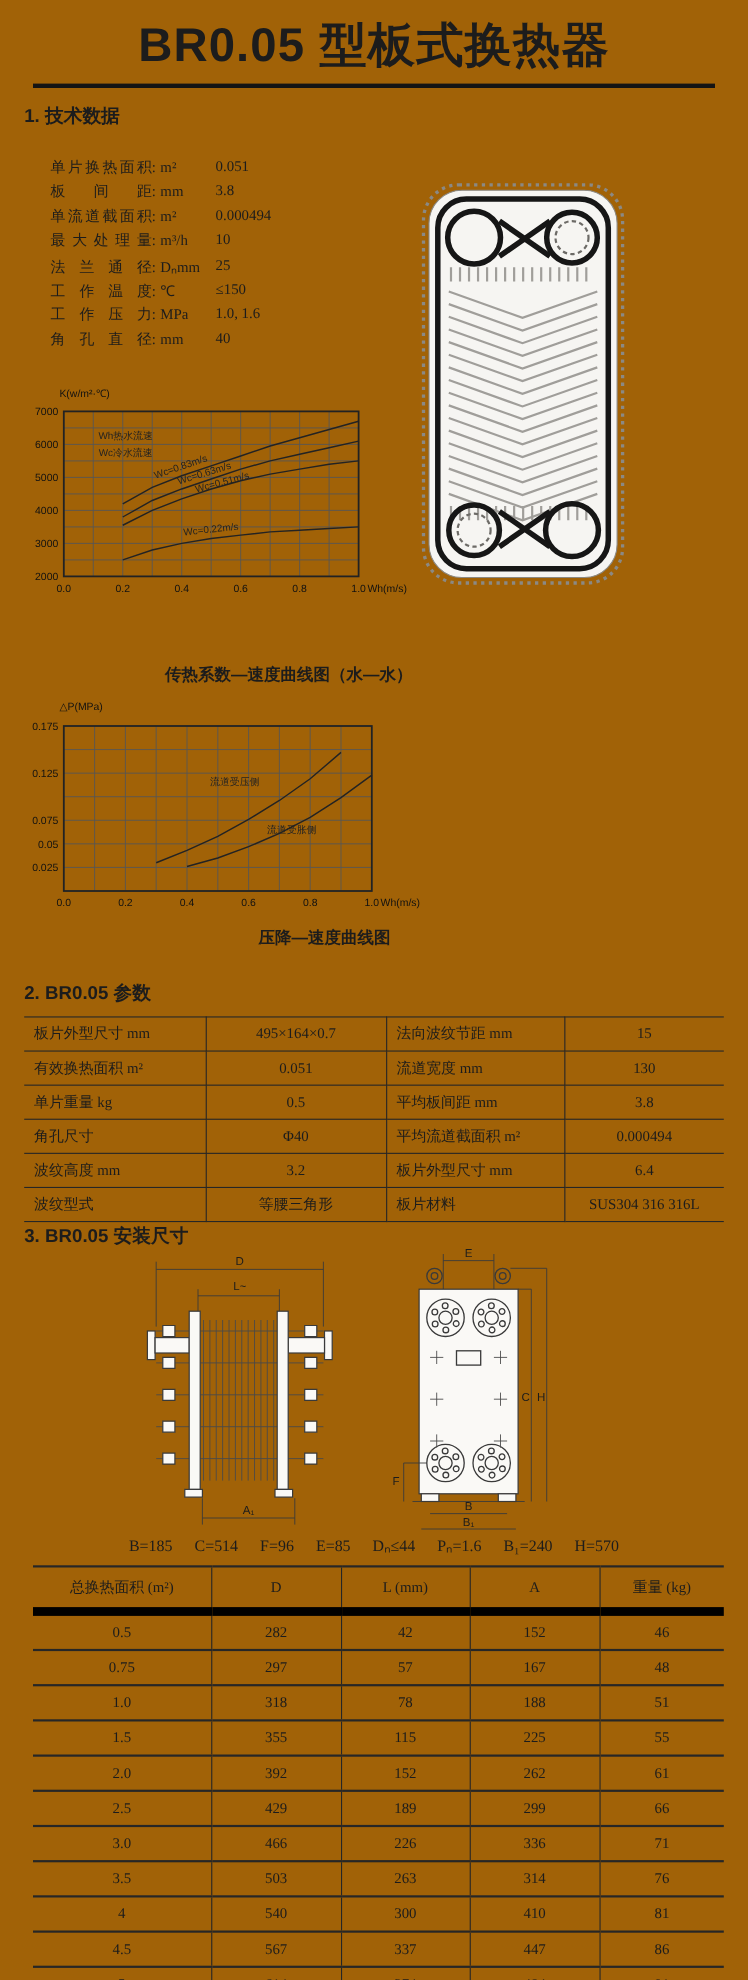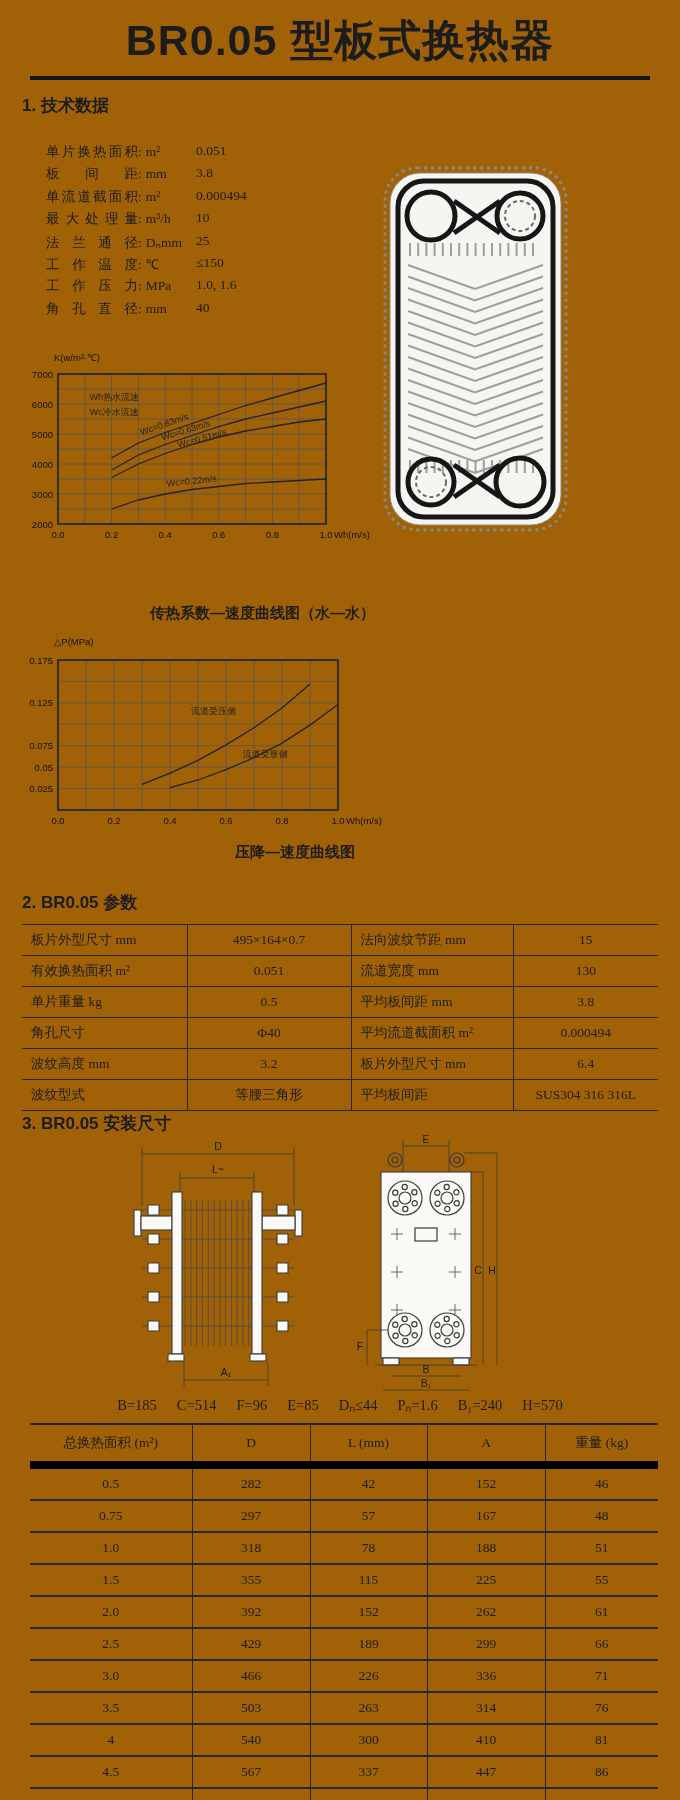--- a/index.html
+++ b/index.html
@@ -236,21 +236,21 @@
     </tr>
     <tr>
       <td class="l">波纹高度 mm</td>
       <td class="v">3.2</td>
       <td class="l">板片外型尺寸 mm</td>
       <td class="v2">6.4</td>
     </tr>
     <tr>
       <td class="l">波纹型式</td>
       <td class="v">等腰三角形</td>
-      <td class="l">平均板间距</td>
+      <td class="l">板片材料</td>
       <td class="v2">SUS304 316 316L</td>
     </tr>
   </tbody>
     </table>
 
   <div class="h1 install">3. BR0.05 安装尺寸</div>
 
   <svg id="sideview" class="dwg" width="180" height="258" viewBox="0 0 180 258">
     <line class="dim" x1="14" y1="20" x2="166" y2="20"></line>
     <line class="dim" x1="14" y1="13" x2="14" y2="72"></line>

